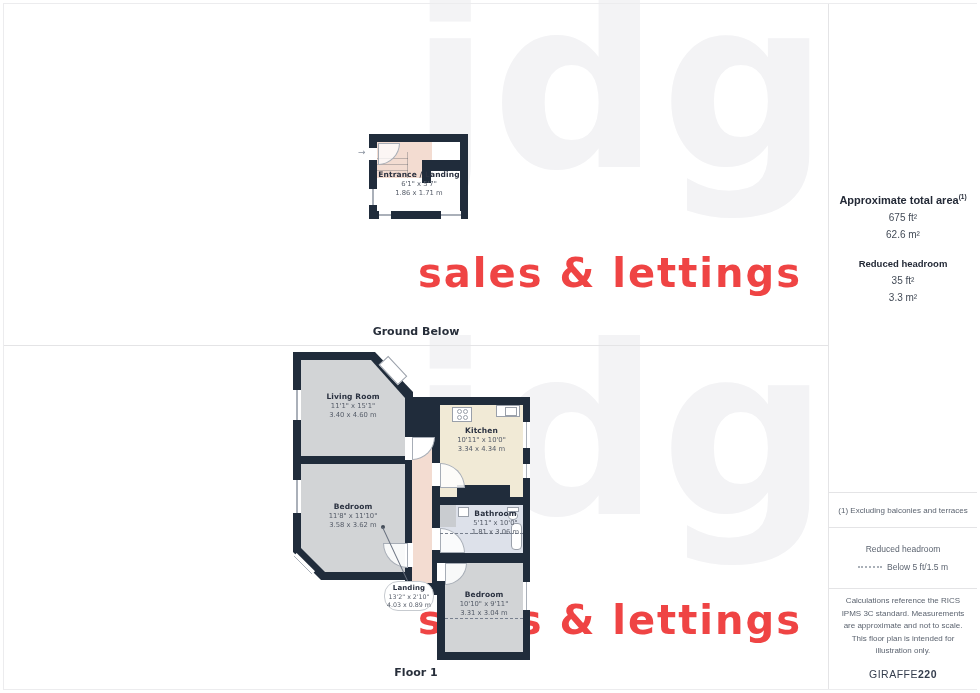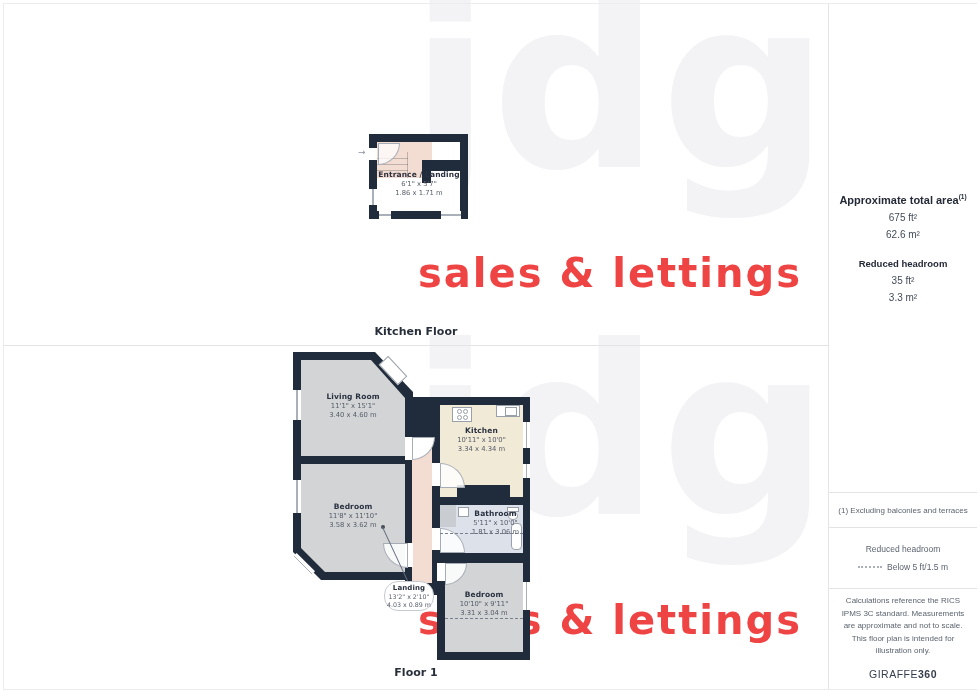--- a/index.html
+++ b/index.html
@@ -95,21 +95,21 @@
     <div class="win win-h" style="left:72px;top:77px;width:20px;height:8px;"></div>
     <div class="win win-h" style="left:10px;top:77px;width:12px;height:8px;"></div>
 
     <div class="rlabel" style="left:4px;top:36px;width:92px;">
       <div class="rname">Entrance / Landing</div>
       <div class="rdim">6'1" x 5'7"</div>
       <div class="rdim">1.86 x 1.71 m</div>
     </div>
   </div>
 
-  <div class="floor-title" style="top:325px;">Kitchen Floor</div>
+  <div class="floor-title" style="top:325px;">Ground Below</div>
   <div class="divider"></div>
 
   <div class="plan" style="left:293px;top:352px;width:240px;height:308px;">
 
     <div class="wall" style="left:0;top:0;width:120px;height:228px;
          clip-path:polygon(0 0,82px 0,120px 40px,120px 228px,28px 228px,0 200px);"></div>
     <div class="wall" style="left:112px;top:45px;width:125px;height:263px;
          clip-path:polygon(0 0,125px 0,125px 263px,32px 263px,32px 198px,0 198px);"></div>
 
     <div class="floorfill" style="left:8px;top:8px;width:104px;height:96px;background:#d2d4d6;
@@ -219,18 +219,18 @@
     <div class="sb-sec" id="sb-legend">
       <div>Reduced headroom</div>
       <div class="row">
         <span class="dotline"></span>
         <span>Below 5 ft/1.5 m</span>
       </div>
     </div>
     <div class="sb-div"></div>
     <div class="sb-sec" id="sb-foot">
       <div>Calculations reference the RICS IPMS 3C standard. Measurements are approximate and not to scale. This floor plan is intended for illustration only.</div>
-      <div id="sb-brand"><span>GIRAFFE</span><b>360</b></div>
+      <div id="sb-brand"><span>GIRAFFE</span><b>220</b></div>
     </div>
   </div>
 
   <div id="frame"></div>
 </div>
 
 </body></html>

